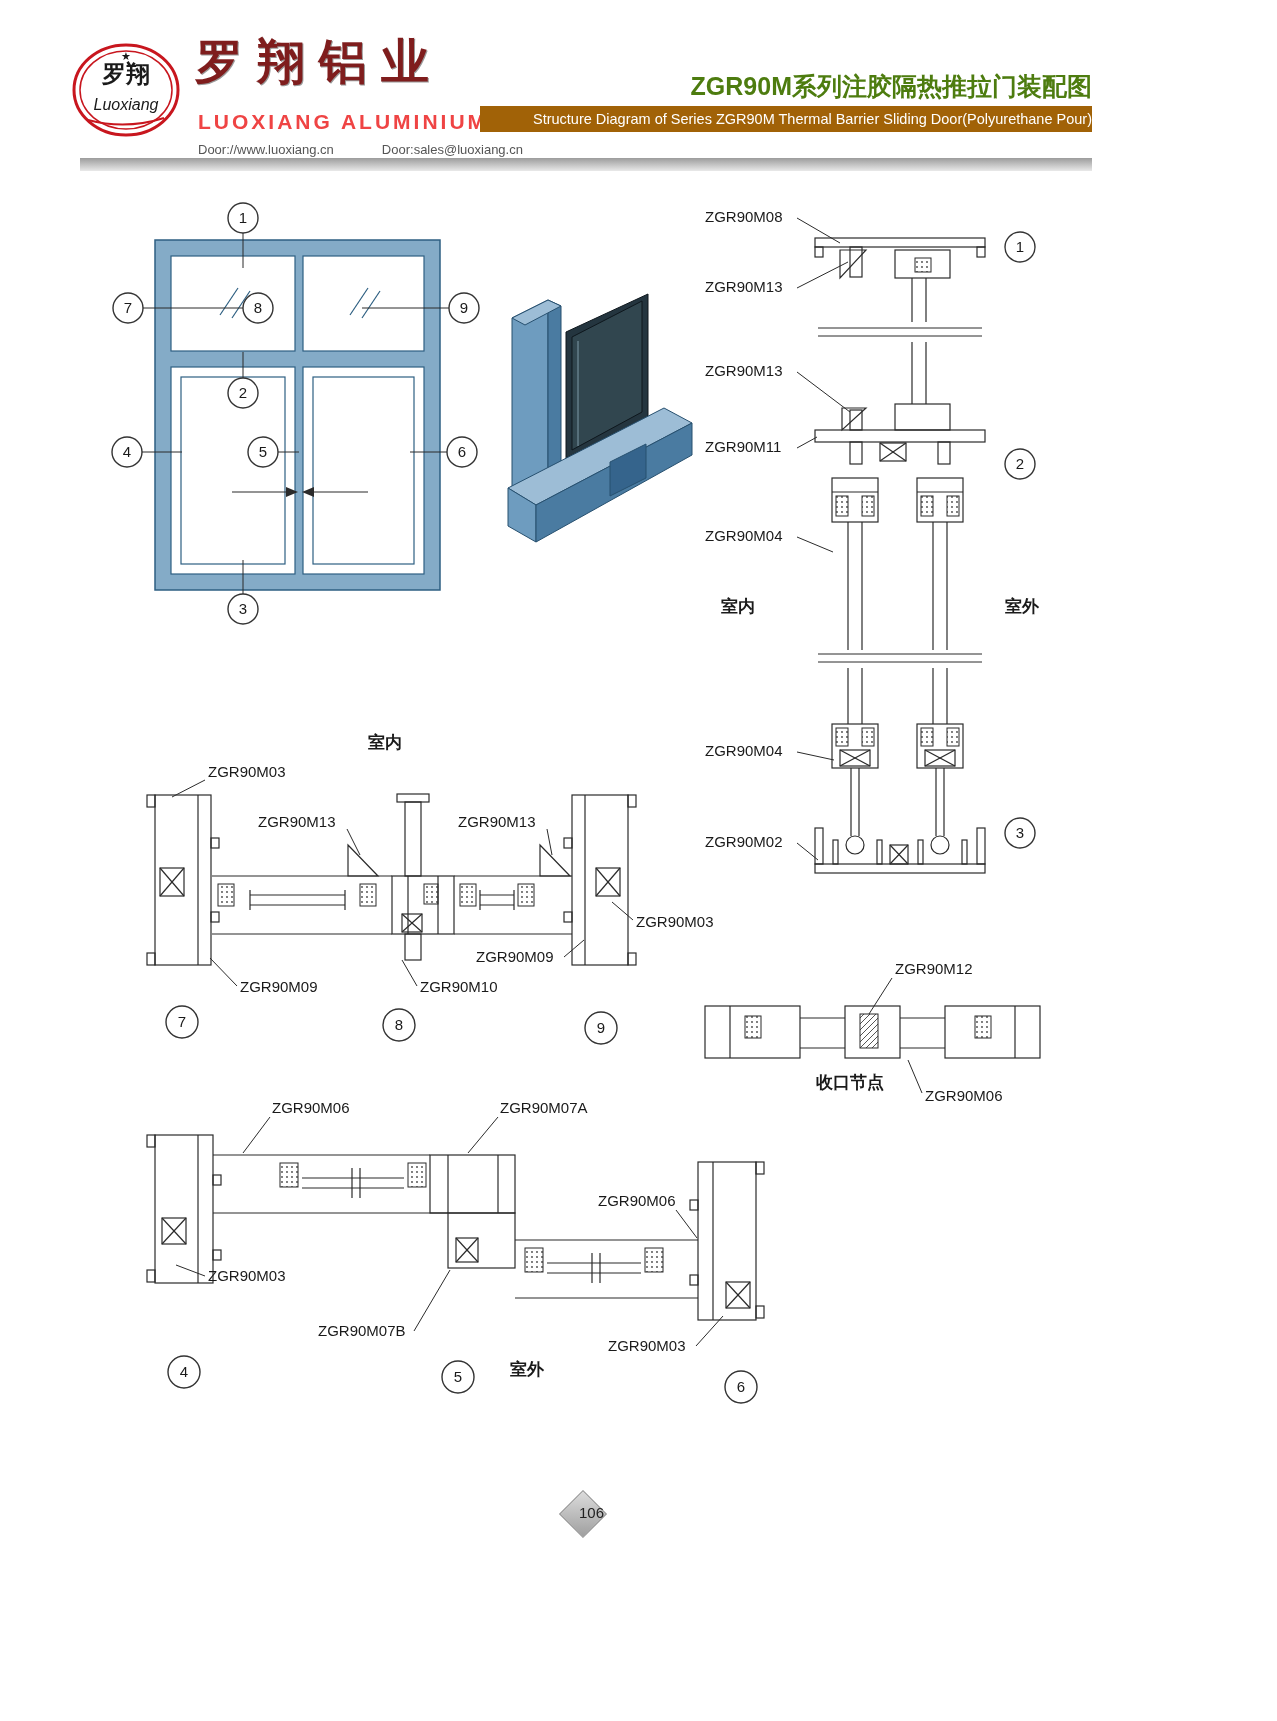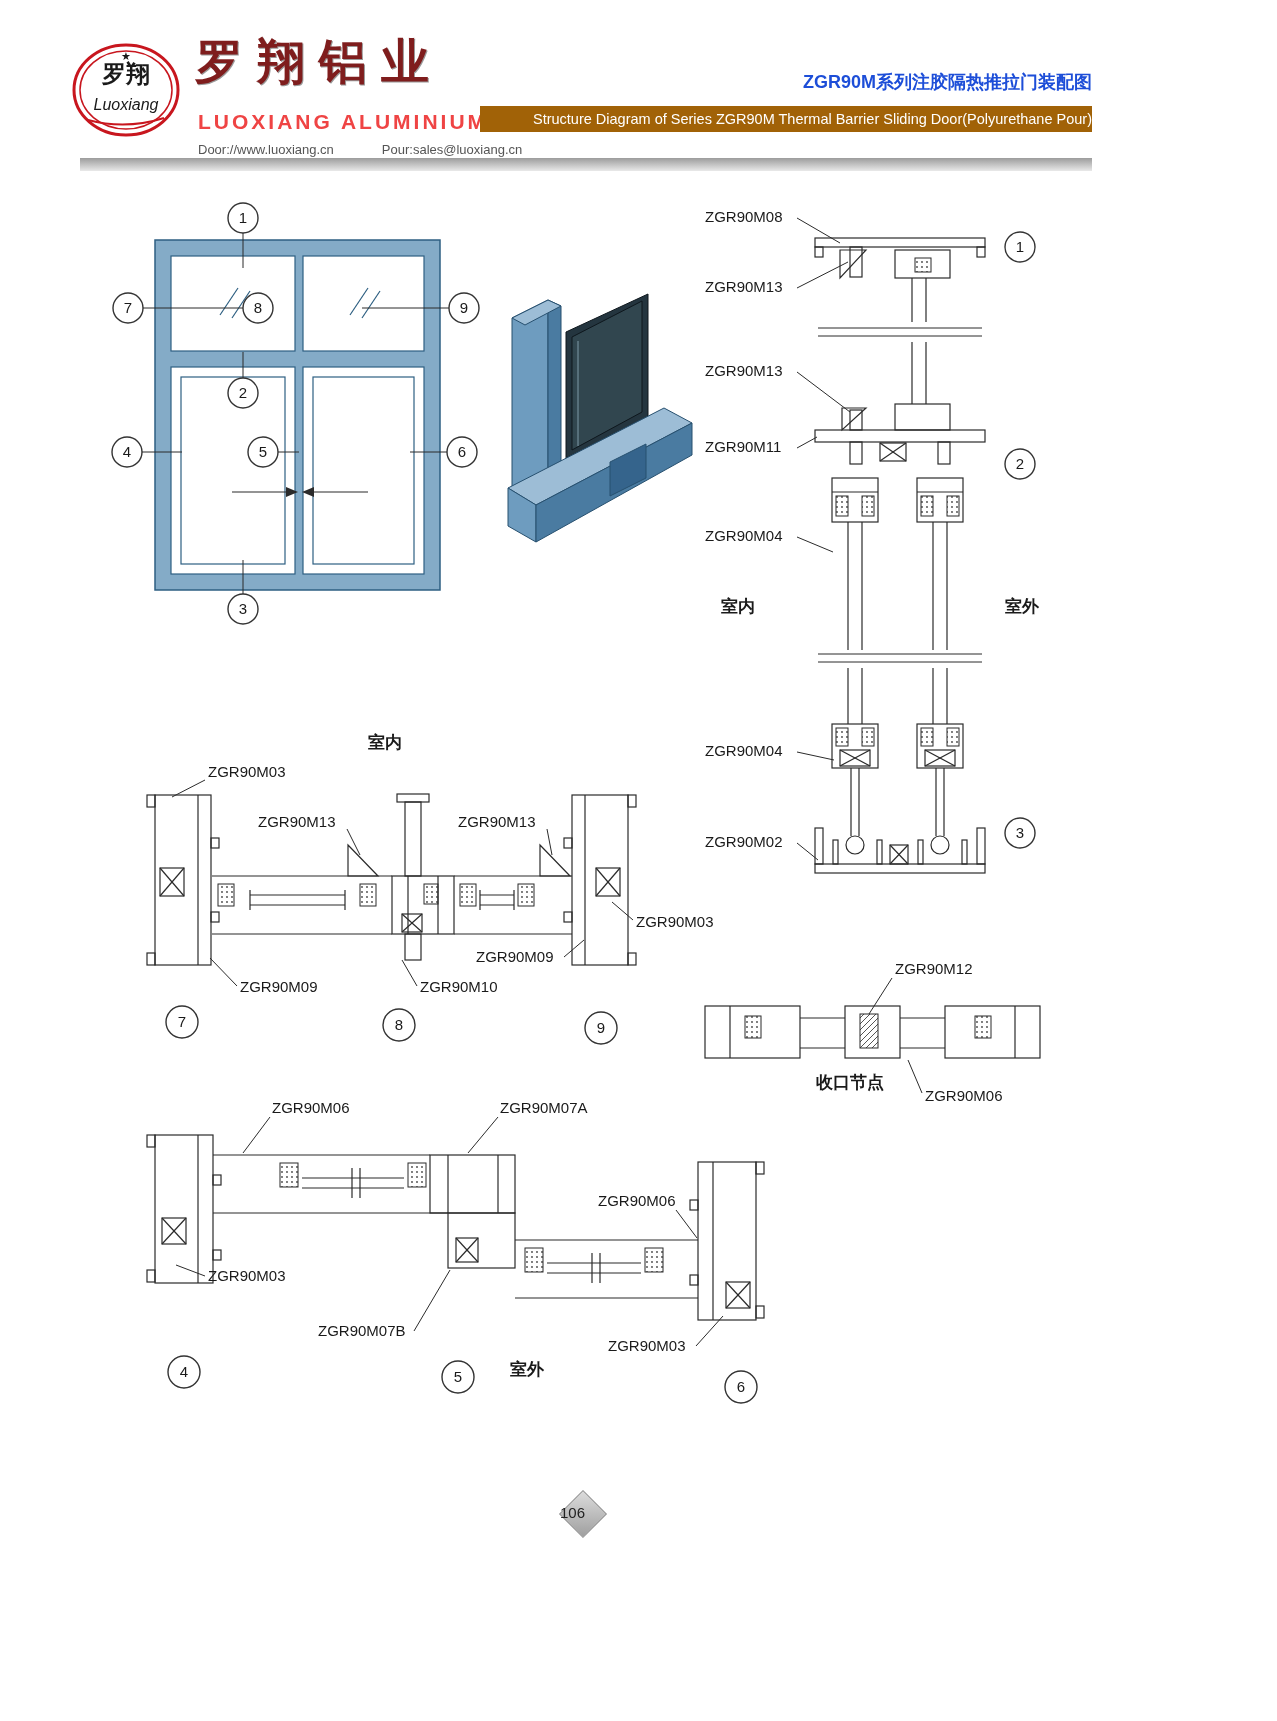--- a/index.html
+++ b/index.html
@@ -3,21 +3,21 @@
 <meta charset="utf-8">
 <style>
   html,body{margin:0;padding:0;background:#fff;}
   #page{position:relative;width:1277px;height:1721px;background:#fff;overflow:hidden;
         font-family:"Liberation Sans",sans-serif;}
   
   .brand-cn{position:absolute;left:195px;top:30px;font-size:48px;font-weight:bold;color:#7f1d1d;
             letter-spacing:14px;text-shadow:1px 1px 0 #9a9a9a;white-space:nowrap;}
   .brand-en{position:absolute;left:198px;top:110px;font-size:21px;font-weight:bold;color:#ef4444;
             letter-spacing:3px;white-space:nowrap;}
-  .doc-title-cn{position:absolute;right:185px;top:70px;font-size:18px;font-weight:bold;color:#1d4ed8;
+  .doc-title-cn{position:absolute;right:185px;top:70px;font-size:25px;font-weight:bold;color:#4d7c0f;
             white-space:nowrap;}
   .red-bar{position:absolute;left:480px;top:106px;width:612px;height:26px;background:#a16207;
             color:#fff;font-size:14.5px;line-height:26px;text-align:right;white-space:nowrap;}
   .contact{position:absolute;left:198px;top:142px;font-size:13px;color:#555;}
   .contact span{margin-right:48px;}
   .gradient-rule{position:absolute;left:80px;top:158px;width:1012px;height:13px;
             background:linear-gradient(180deg,#9c9c9c 0%,#e9e9e9 100%);}
   .logo{position:absolute;left:68px;top:36px;width:120px;height:112px;}
   
   #drawings{position:absolute;left:0;top:0;width:1277px;height:1721px;}
@@ -31,21 +31,21 @@
   .blue-f{fill:#84abc7;stroke:#2e5f82;stroke-width:1.5;}
   .white-f{fill:#fff;stroke:#2e5f82;stroke-width:1.2;}
   .thin-b{stroke:#2e5f82;stroke-width:1.2;fill:none;}
   .dots{fill:url(#p-dots);stroke:#2b2b2b;stroke-width:1;}
   .diag{fill:url(#p-diag);stroke:#2b2b2b;stroke-width:1;}
   .arrow-f{fill:#2b2b2b;stroke:none;}
   
   .diamond-wrap{position:absolute;left:560px;top:1491px;width:44px;height:44px;}
   .diamond{position:absolute;left:6px;top:6px;width:32px;height:32px;transform:rotate(45deg);
            background:linear-gradient(135deg,#dcdcdc 0%,#9f9f9f 100%);border:1px solid #8a8a8a;}
-  .page-num{position:absolute;left:0;top:0;width:44px;height:44px;text-align:left;
+  .page-num{position:absolute;left:0;top:0;width:44px;height:44px;text-align:right;
            line-height:44px;font-size:15px;color:#222;}
 </style>
 </head>
 <body>
 
 <div id="page">
 
   <div class="logo">
     <svg width="120" height="112" viewBox="0 0 120 112">
       <ellipse cx="58" cy="54" rx="52" ry="45" fill="none" stroke="#c8161e" stroke-width="3"></ellipse>
@@ -56,21 +56,21 @@
       <path d="M20,84 Q58,94 96,82" fill="none" stroke="#c8161e" stroke-width="2"></path>
     </svg>
   </div>
   <div class="brand-cn">罗翔铝业</div>
   <div class="brand-en">LUOXIANG ALUMINIUM</div>
   <div class="doc-title-cn">ZGR90M系列注胶隔热推拉门装配图</div>
   <div class="red-bar">
     <span>Structure Diagram of Series ZGR90M Thermal Barrier Sliding Door(Polyurethane Pour)</span>
   </div>
   <div class="contact">
-    <span>Door://www.luoxiang.cn</span><span>Pour:sales@luoxiang.cn</span>
+    <span>Door://www.luoxiang.cn</span><span>Door:sales@luoxiang.cn</span>
   </div>
   <div class="gradient-rule"></div>
 
   <svg id="drawings" viewBox="0 0 1277 1721">
     <defs>
       <pattern id="p-dots" width="5" height="5" patternUnits="userSpaceOnUse">
         <circle cx="2" cy="2" r="0.9" fill="#444"></circle>
       </pattern>
       <pattern id="p-diag" width="6" height="6" patternUnits="userSpaceOnUse">
         <path d="M0,6 L6,0" stroke="#555" stroke-width="1"></path>

